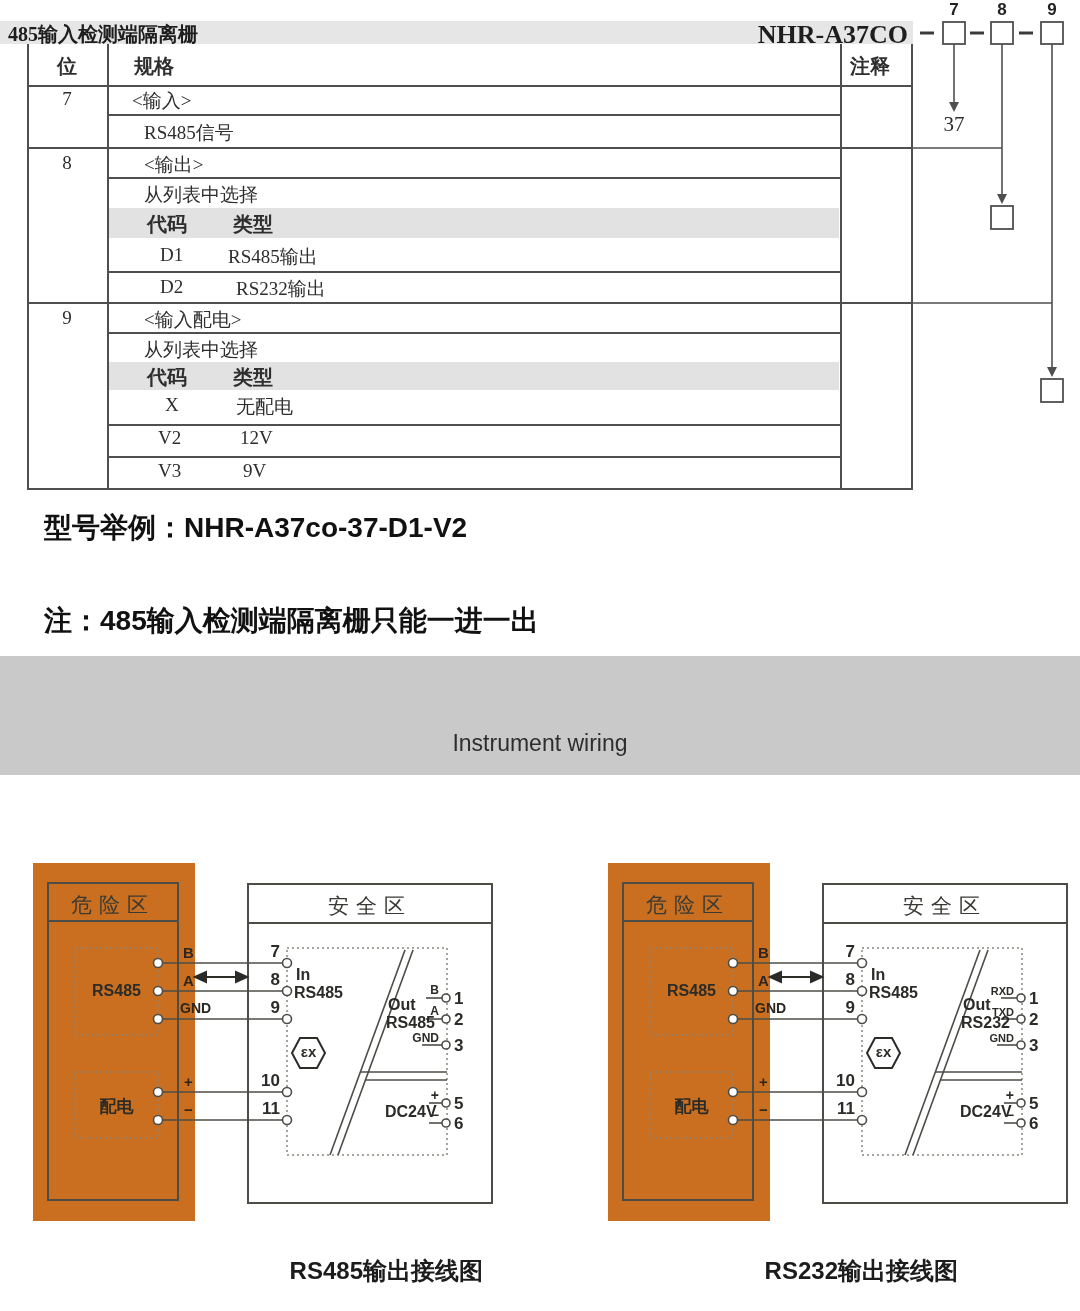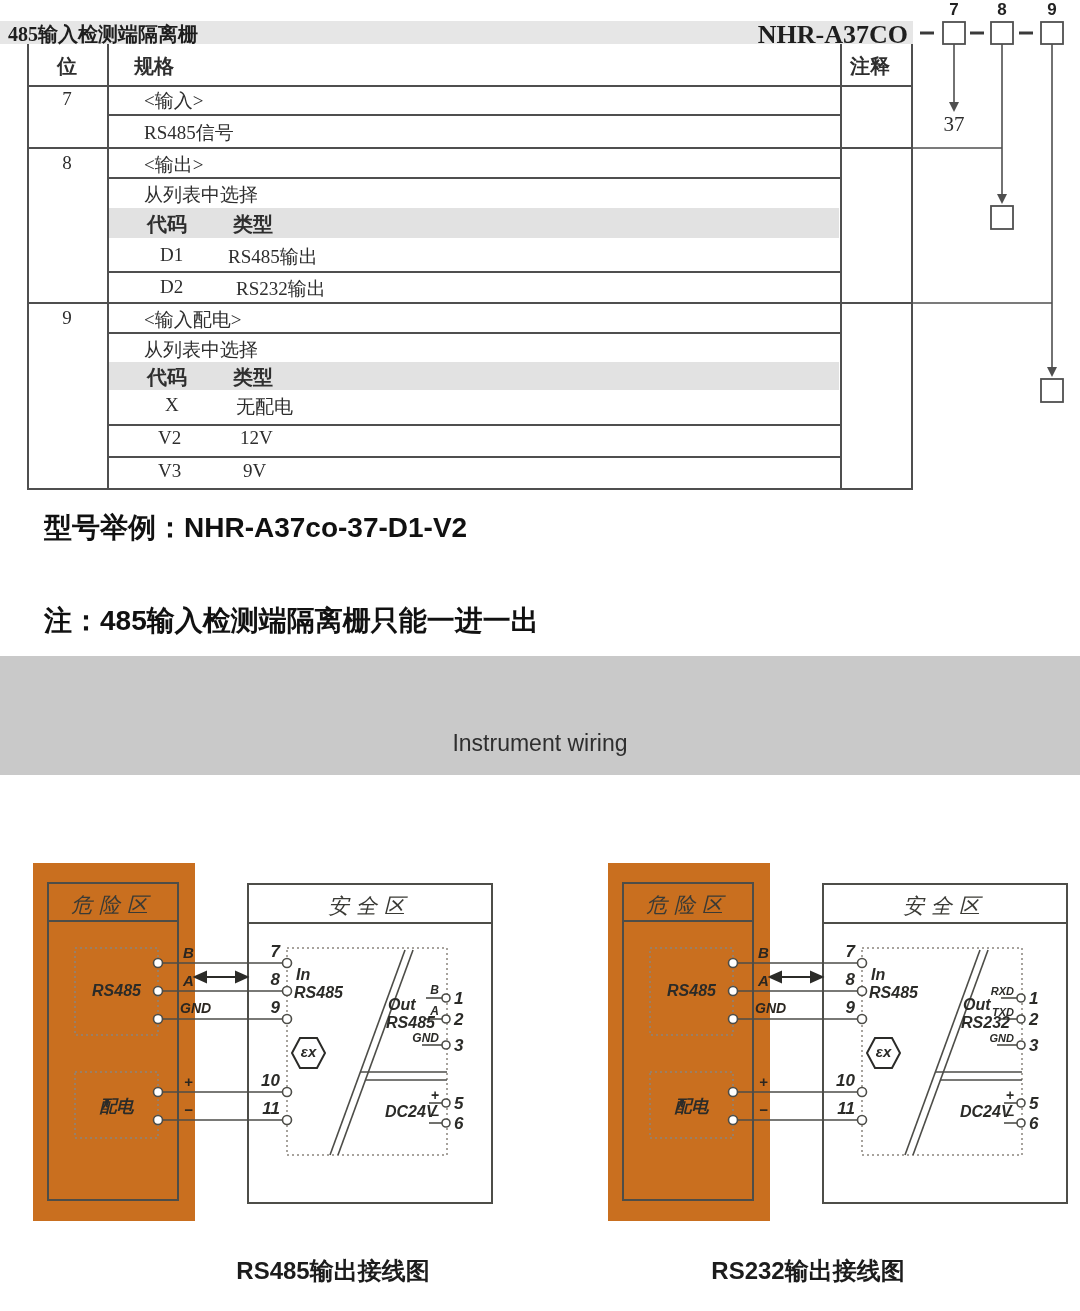--- a/index.html
+++ b/index.html
@@ -14,22 +14,22 @@
   .bold{font-weight:bold;}
   .ctr{text-align:center;}
   .band{position:absolute;background:#e2e2e2;}
   .pin-num{position:absolute;font-size:17px;font-weight:bold;color:#2b2b28;width:30px;text-align:right;}
   .pin-num2{position:absolute;font-size:17px;font-weight:bold;color:#2b2b28;}
   .wire-lbl{position:absolute;font-size:15px;font-weight:bold;color:#2b2620;}
   .small-lbl{position:absolute;font-size:12px;font-weight:bold;color:#2b2b28;width:34px;text-align:right;}
   .blk-lbl{position:absolute;font-size:16px;font-weight:bold;color:#2b2b28;white-space:nowrap;}
   .zone-title{position:absolute;font-family:"Liberation Serif","DejaVu Serif",serif;
               font-size:21px;color:#3a3a35;text-align:center;letter-spacing:7px;}
-  .diagram{position:absolute;width:374px;height:358px;font-style:italic;}
-  .caption{position:absolute;font-size:24px;font-weight:600;color:#1c1c1c;text-align:center;width:300px;}
+  .diagram{position:absolute;width:374px;height:358px;}
+  .caption{position:absolute;font-size:24px;font-weight:600;color:#1c1c1c;text-align:right;width:300px;}
   svg{display:block;}
 </style>
 </head>
 <body>
 
 <div id="page">
 
   <div class="abs sans ctr" style="left:941px;top:0px;width:26px;font-size:17px;font-weight:bold;color:#222;">7</div>
   <div class="abs sans ctr" style="left:989px;top:0px;width:26px;font-size:17px;font-weight:bold;color:#222;">8</div>
   <div class="abs sans ctr" style="left:1039px;top:0px;width:26px;font-size:17px;font-weight:bold;color:#222;">9</div>
@@ -82,21 +82,21 @@
   <div class="hline" style="left:108px;top:456px;width:732px;height:1.5px;"></div>
 
   <div class="band" style="left:109px;top:208px;width:730px;height:30px;"></div>
   <div class="band" style="left:109px;top:362px;width:730px;height:28px;"></div>
 
   <div class="cell serif bold ctr" style="left:27px;top:53px;width:80px;font-size:20px;">位</div>
   <div class="cell serif bold" style="left:134px;top:53px;font-size:20px;">规格</div>
   <div class="cell serif bold ctr" style="left:840px;top:53px;width:60px;font-size:20px;">注释</div>
 
   <div class="cell serif ctr" style="left:27px;top:88px;width:80px;">7</div>
-  <div class="cell serif" style="left:144px;top:88px;">&lt;输入&gt;</div>
+  <div class="cell serif" style="left:132px;top:88px;">&lt;输入&gt;</div>
   <div class="cell serif" style="left:144px;top:120px;">RS485信号</div>
 
   <div class="cell serif ctr" style="left:27px;top:152px;width:80px;">8</div>
   <div class="cell serif" style="left:144px;top:152px;">&lt;输出&gt;</div>
   <div class="cell serif" style="left:144px;top:182px;">从列表中选择</div>
   <div class="cell serif bold" style="left:147px;top:211px;font-size:20px;">代码</div>
   <div class="cell serif bold" style="left:233px;top:211px;font-size:20px;">类型</div>
   <div class="cell serif" style="left:160px;top:244px;">D1</div>
   <div class="cell serif" style="left:228px;top:244px;">RS485输出</div>
   <div class="cell serif" style="left:160px;top:276px;">D2</div>

